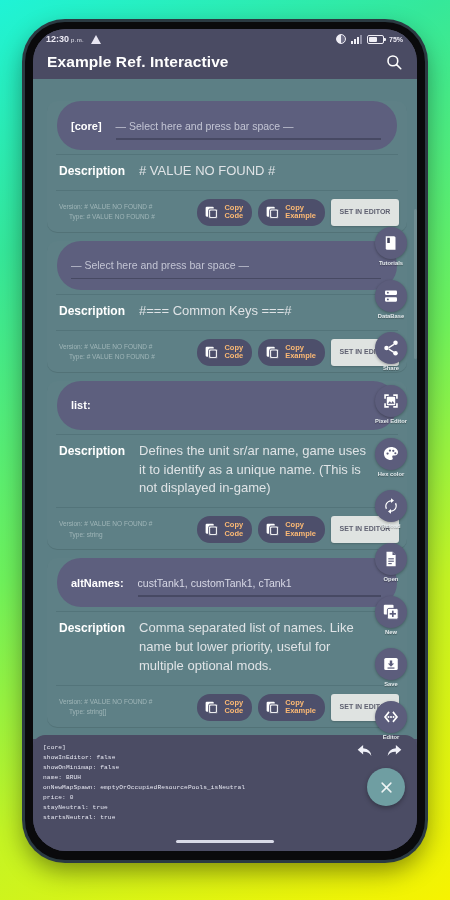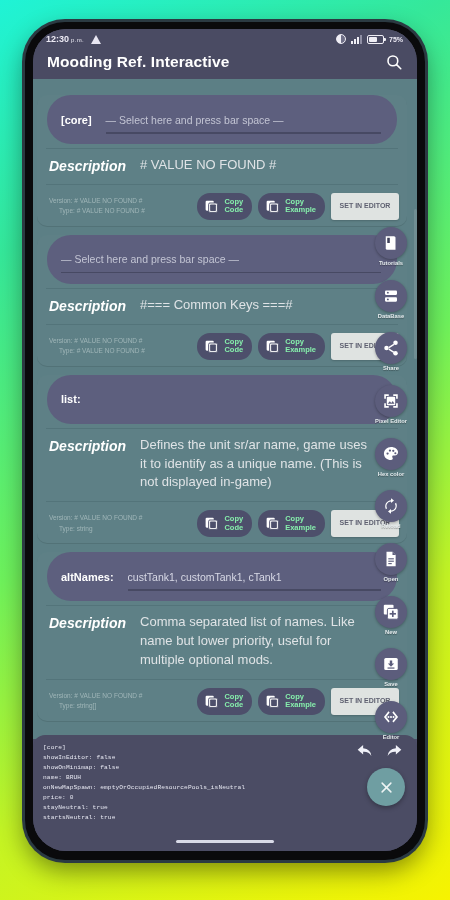--- a/index.html
+++ b/index.html
@@ -71,21 +71,21 @@
   }
   .appbar h1 { font-size: 15.5px; font-weight: bold; letter-spacing: .1px; flex: 1; }
   .search-ico { width: 18px; height: 18px; }
 
   
   .content {
     flex: 1; position: relative;
     background: #5c7f85;
     overflow: hidden;
   }
-  .cards { padding: 7px 10px 0 4px; }
+  .cards { padding: 7px 10px 0 14px; margin-top: 6px; }
 
   .card {
     background: #5e8086;
     border-radius: 10px;
     margin-bottom: 7px;
     padding: 0 0 4px 0;
     box-shadow: 0 1px 0 rgba(0,0,0,.10);
   }
   .card.first { margin-top: 2px; }
 
@@ -110,32 +110,32 @@
     position: absolute; left: 0; right: 2px; bottom: 0;
     height: 1.4px; background: #474963;
   }
 
   .divider { height: 1px; background: #53747a; margin: 4px 9px; }
 
   .descrow {
     display: flex; padding: 3px 12px 5px 12px; gap: 14px; align-items: flex-start;
   }
   .desclabel {
-    color: #fff; font-weight: bold; font-size: 14px; flex: 0 0 54px; padding-top: 2px; font-style: italic;
+    color: #fff; font-weight: bold; font-size: 12px; flex: 0 0 54px; padding-top: 2px;
   }
   .desctext { color: #dfe3e6; font-size: 13px; line-height: 1.45; flex: 1; padding-right: 24px; }
 
   .footrow {
     display: flex; align-items: center; padding: 4px 8px 2px 12px; gap: 6px;
   }
   .meta { font-size: 6.5px; color: #9fb5b8; line-height: 1.6; flex: 1; }
   .meta .mt2 { padding-left: 10px; }
 
   .btn-copy {
-    background: #4d4f6b; color: #86efac; border: none;
+    background: #4d4f6b; color: #fdba74; border: none;
     border-radius: 13px; height: 27px; padding: 0 9px 0 7px;
     display: flex; align-items: center; gap: 5px; cursor: pointer;
     font-family: inherit;
   }
   .btn-copy .lbl { font-size: 7.5px; font-weight: bold; line-height: 1.15; text-align: left; }
   .copy-ico { width: 15px; height: 15px; flex: 0 0 15px; }
 
   .btn-seteditor {
     background: #dfe3e1; color: #5e6070; border: none;
     border-radius: 3px; height: 27px; width: 68px; flex: 0 0 68px;
@@ -221,21 +221,21 @@
             <i></i>
           </span>
         <span class="batt">
             <i></i>
           </span>
         <span class="sb-pct">75%</span>
       </div>
     </div>
 
     <div class="appbar">
-      <h1>Mooding Ref. Interactive</h1>
+      <h1>Example Ref. Interactive</h1>
       <span class="search-ico">
         <svg viewBox="0 0 24 24" fill="none" stroke="#ffffff" stroke-width="2.1" stroke-linecap="round">
           <circle cx="10.5" cy="10.5" r="6.5"></circle>
             <line x1="15.5" y1="15.5" x2="21" y2="21"></line>
         </svg>
       </span>
     </div>
 
     <div class="content">
       <div class="scrollhint"></div>

